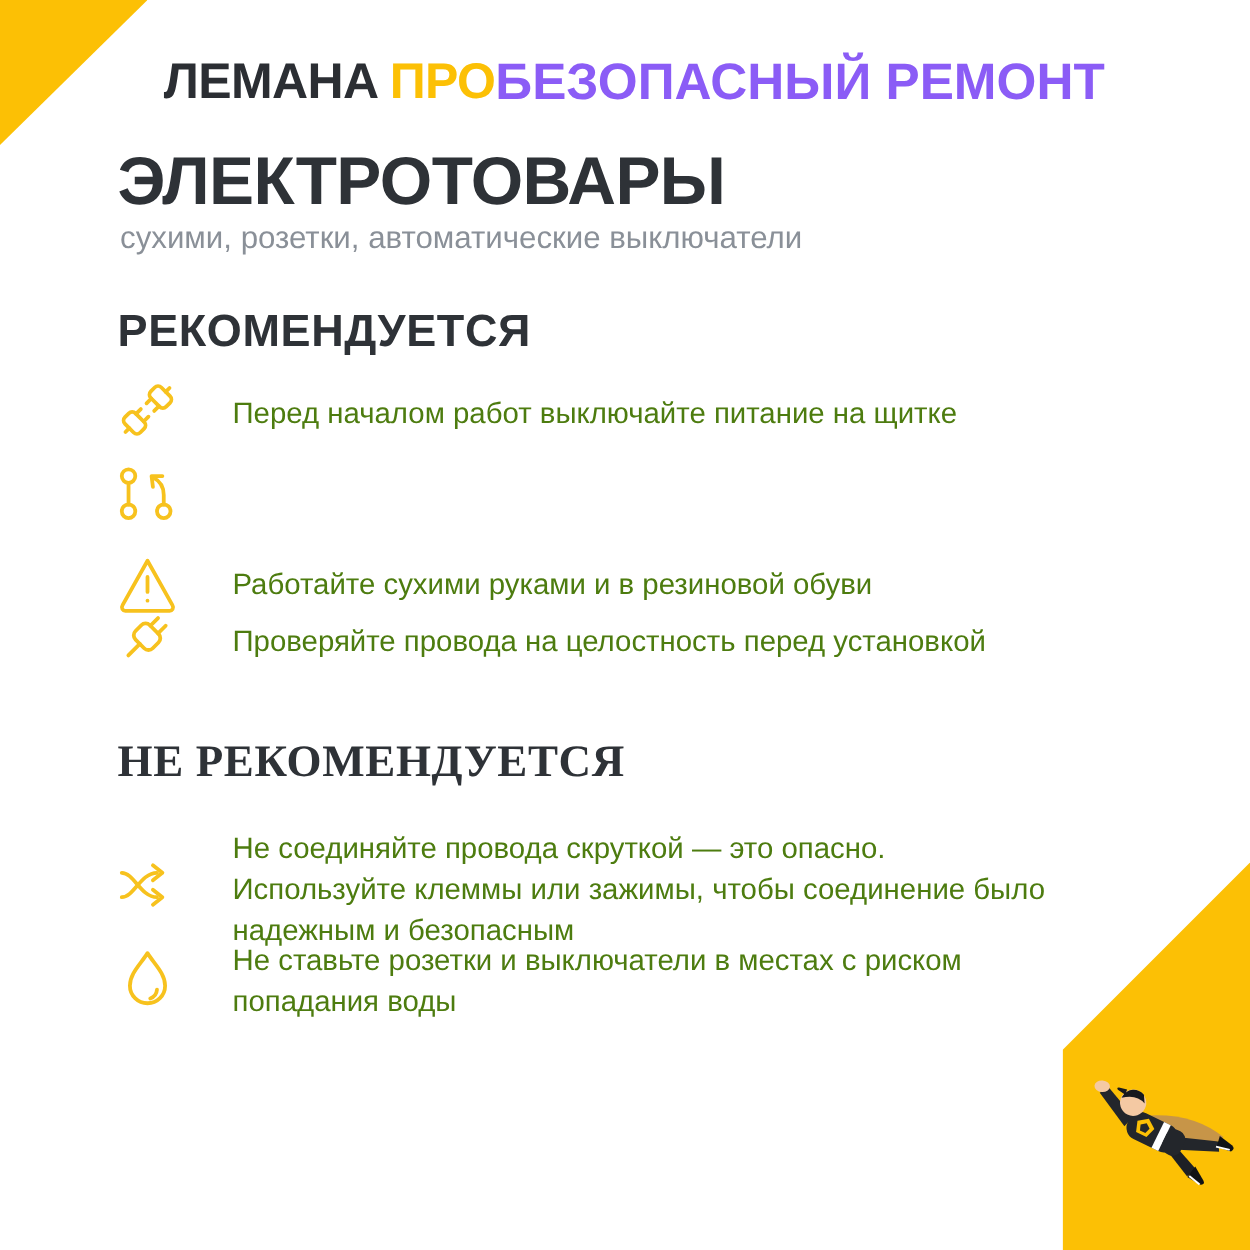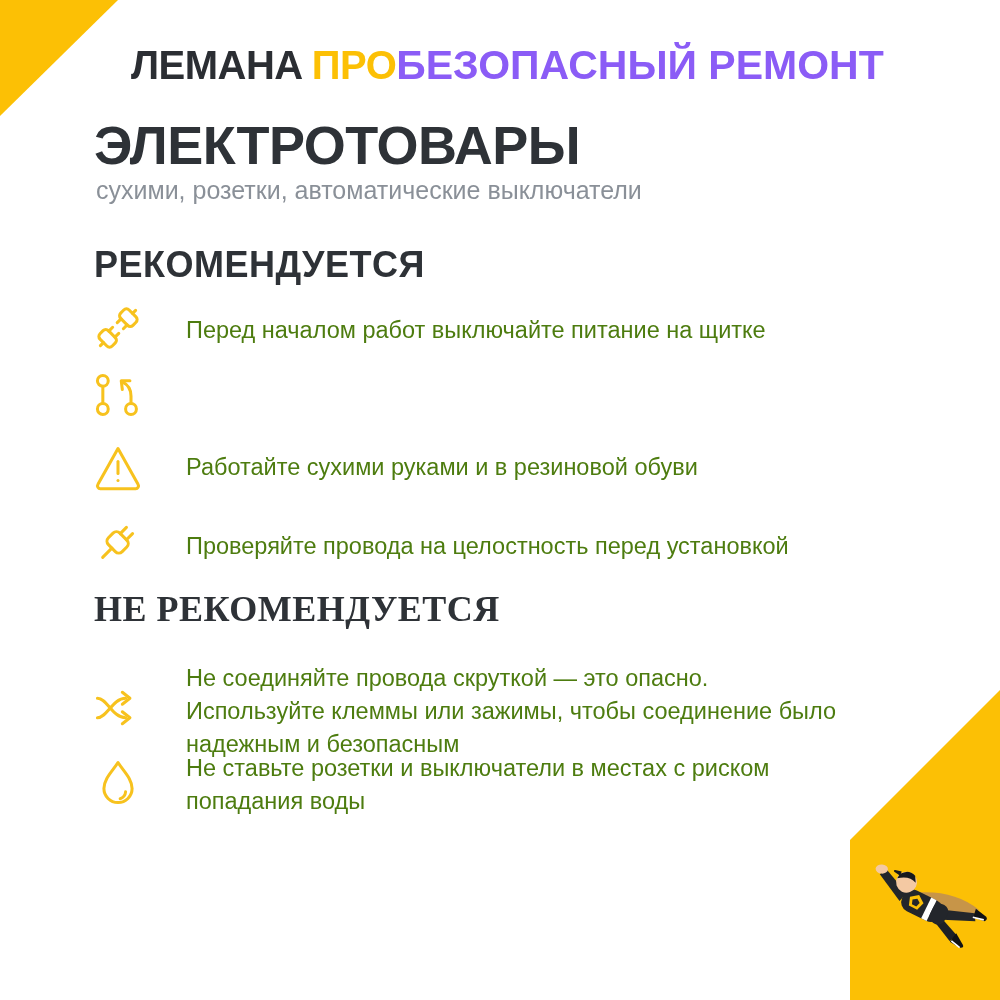--- a/index.html
+++ b/index.html
@@ -51,21 +51,21 @@
     display:flex;gap:42px;align-items:flex-start;
   }
   .row .icon{width:52px;height:52px;flex:none;}
   .row-text{
     font-size:23.5px;line-height:33px;color:#4d7c0f;
     white-space:pre-line;
   }
   #row-1{top:302px;} #row-1 .row-text{padding-top:12px;}
   #row-2{top:370px;} #row-2 .row-text{padding-top:1px;}
   #row-3{top:441px;} #row-3 .row-text{padding-top:10px;}
-  #row-4{top:516px;} #row-4 .row-text{padding-top:14px;}
+  #row-4{top:483px;} #row-4 .row-text{padding-top:14px;}
   #row-5{top:652px;margin-top:10px;} #row-5 .icon{margin-top:20px;}
   #row-6{top:752px;} #row-6 .icon{margin-top:4px;}
   .stroke-icon{stroke:#F7C21E;fill:none;stroke-width:2.8;stroke-linecap:round;stroke-linejoin:round;}
   .hero{position:absolute;left:848px;top:852px;width:148px;height:128px;}
 </style>
 </head>
 <body>
 
 <div class="corner-tl"></div>
 <div class="corner-br"></div>

